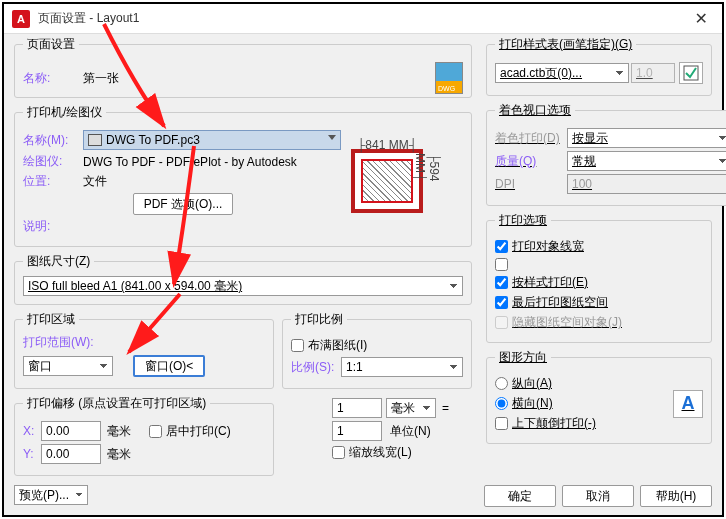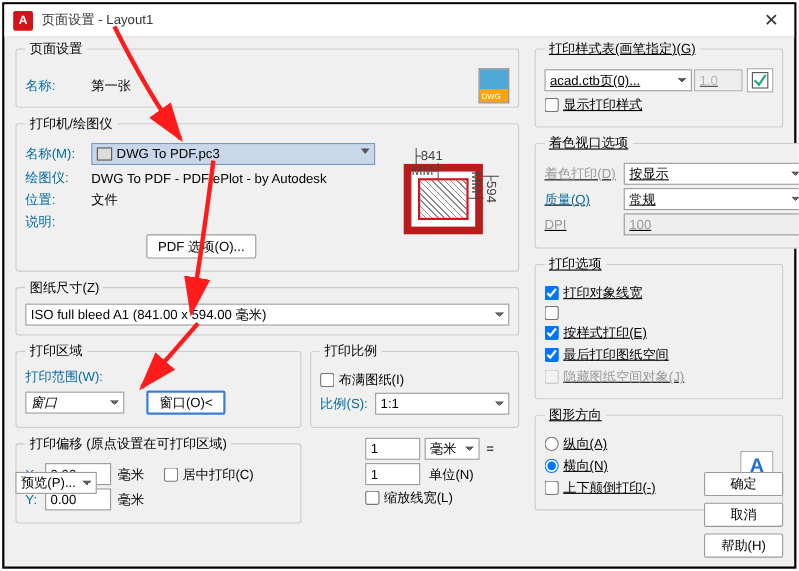--- a/index.html
+++ b/index.html
@@ -6,34 +6,34 @@
 body { margin: 0; background: #fff; width: 726px; height: 519px; position: relative; }
 .win { border: 2px solid #000; width: 722px; height: 515px; margin: 2px; background: #f0f0f0; position: relative; }
 .titlebar { height: 30px; background: #fff; display: flex; align-items: center; padding: 0 8px; border-bottom: 1px solid #ddd; }
 .titlebar .aicon { width: 18px; height: 18px; background: #d4121b; color: #fff; font-weight: bold; font-size: 11px; text-align: center; line-height: 18px; border-radius: 2px; margin-right: 8px; }
 .titlebar .title { flex: 1; color: #333; }
 .titlebar .close { font-size: 16px; color: #333; padding: 0 6px; cursor: pointer; }
 .content { padding: 2px 10px 4px 10px; position: relative; }
 fieldset { border: 1px solid #ccc; border-radius: 3px; padding: 6px 8px 8px 8px; margin: 0; background: #f0f0f0; }
 legend { padding: 0 4px; color: #000; }
 .row { display: flex; align-items: center; margin: 3px 0; }
-.lbl { color: #0369a1; }
+.lbl { color: #8b5cf6; }
 select, input[type=text] { border: 1px solid #999; background: #fff; height: 20px; padding: 0 4px; font-size: 12px; }
 select { padding: 0 18px 0 4px; appearance: none; background-image: linear-gradient(45deg, transparent 50%, #555 50%), linear-gradient(135deg, #555 50%, transparent 50%); background-position: right 8px center, right 4px center; background-size: 4px 4px, 4px 4px; background-repeat: no-repeat; }
 button { border: 1px solid #999; background: #fff; height: 22px; padding: 0 10px; cursor: pointer; border-radius: 2px; }
 input[type=checkbox], input[type=radio] { margin: 0 4px 0 0; vertical-align: middle; }
 .leftcol { width: 458px; float: left; }
 .rightcol { width: 226px; float: right; text-decoration: underline; }
 .clear { clear: both; }
 .footer { position: absolute; bottom: 8px; left: 10px; right: 10px; display: flex; justify-content: space-between; }
-.footer-right { display: flex; gap: 6px; flex-direction: column; }
+.footer-right { display: flex; gap: 6px; }
 .footer button, .footer select { min-width: 72px; }
 .dwgicon { width: 28px; height: 32px; background: linear-gradient(#4fa8d8 60%, #f7a800 60%); border: 1px solid #888; position: relative; }
 .dwgicon::after { content: "DWG"; position: absolute; bottom: 1px; left: 2px; font-size: 7px; color: #fff; }
-.preview { width: 72px; height: 64px; border: 7px solid #b91c1c; background: #fff; position: relative; margin-left: 24px; }
+.preview { width: 72px; height: 64px; border: 4px solid #b91c1c; background: #fff; position: relative; margin-left: 8px; }
 .preview .tb { position: absolute; top: -14px; left: 0; right: 0; height: 12px; display: flex; justify-content: center; align-items: center; font-size: 9px; color: #444; }
 .preview .rb { position: absolute; right: -14px; top: 0; bottom: 0; width: 12px; writing-mode: vertical-rl; display: flex; justify-content: center; align-items: center; font-size: 9px; color: #444; }
 .preview .hatch { position: absolute; left: 6px; top: 6px; right: 6px; bottom: 6px; border: 2px solid #d4121b; background: repeating-linear-gradient(45deg, #fff, #fff 3px, #888 3px, #888 4px); }
 .printer-sel { display: flex; align-items: center; width: 258px; height: 20px; background: #c8d8ea; border: 1px solid #7a99c2; padding: 0 4px; position: relative; }
 .printer-sel .pi { width: 14px; height: 12px; border: 1px solid #555; background: #ddd; margin-right: 4px; }
 .printer-sel .caret { position: absolute; right: 4px; top: 4px; border-left: 4px solid transparent; border-right: 4px solid transparent; border-top: 5px solid #555; }
 .greyed { color: #999; }
 .tool-icon { width: 24px; height: 22px; border: 1px solid #aaa; background: #fff; display: inline-flex; align-items: center; justify-content: center; cursor: pointer; }
 .aicon-svg { width: 18px; height: 18px; }
 .arrow { position: absolute; pointer-events: none; }
@@ -75,55 +75,55 @@
               </div>
             </div>
             <div class="row">
               <span class="lbl" style="width:60px;">绘图仪:</span>
               <span>DWG To PDF - PDF ePlot - by Autodesk</span>
             </div>
             <div class="row">
               <span class="lbl" style="width:60px;">位置:</span>
               <span>文件</span>
             </div>
-            <div class="row">
-              <span class="lbl" style="width:60px;">说明:</span>
-            </div>
             <div class="row" style="justify-content:center;">
               <button>PDF 选项(O)...</button>
+            </div>
+            <div class="row">
+              <span class="lbl" style="width:60px;">说明:</span>
             </div>
           </div>
           <div style="width:120px; padding-top:2px;">
             <div class="preview" style="margin-top:20px;">
               <div class="tb">
                   <span><span>├</span><span>841 MM</span><span>┤</span></span>
                 </div>
               <div class="rb">
                   <span><span>├</span><span>594 MM</span><span>┤</span></span>
                 </div>
               <div class="hatch"></div>
             </div>
           </div>
         </div>
       </fieldset>
 
       <fieldset style="margin-top:6px;">
         <legend>图纸尺寸(Z)</legend>
-        <select style="width:100%;">
+        <select style="width:100%;text-decoration:underline;">
           <option>ISO full bleed A1 (841.00 x 594.00 毫米)</option>
         </select>
       </fieldset>
 
       <div class="group-flex" style="margin-top:6px;">
 
         <fieldset style="width:260px;">
           <legend>打印区域</legend>
           <div class="lbl">打印范围(W):</div>
           <div class="row" style="margin-top:4px;gap:20px;">
-            <select style="width:90px;font-style:italic;">
+            <select style="width:90px;">
               <option>窗口</option>
             </select>
             <button class="selected-btn">窗口(O)&lt;</button>
           </div>
         </fieldset>
 
         <fieldset style="flex:1;">
           <legend>打印比例</legend>
           <div class="row">
               <input type="checkbox" style="">
@@ -181,24 +181,20 @@
         <div class="row">
           <select style="flex:1;"><option>acad.ctb页(0)...</option></select>
           <select class="greyed" style="width:44px;margin-left:2px;background:#eee;" disabled=""><option>1.0</option></select>
           <div class="tool-icon" style="margin-left:4px;">
             <svg class="aicon-svg" viewBox="0 0 18 18">
                 <rect x="2" y="2" width="14" height="14" fill="none" stroke="#555"></rect>
                 <path d="M4 9 L8 13 L14 4" fill="none" stroke="#2a7" stroke-width="2"></path>
               </svg>
           </div>
         </div>
-        <div class="row">
-            <input type="checkbox" style="">
-            <span>显示打印样式</span>
-          </div>
       </fieldset>
 
       <fieldset style="margin-top:6px;">
         <legend>着色视口选项</legend>
         <div class="row">
           <span class="lbl greyed" style="width:72px;">着色打印(D)</span>
           <select style="flex:1;"><option>按显示</option></select>
         </div>
         <div class="row">
           <span class="lbl" style="width:72px;">质量(Q)</span>

